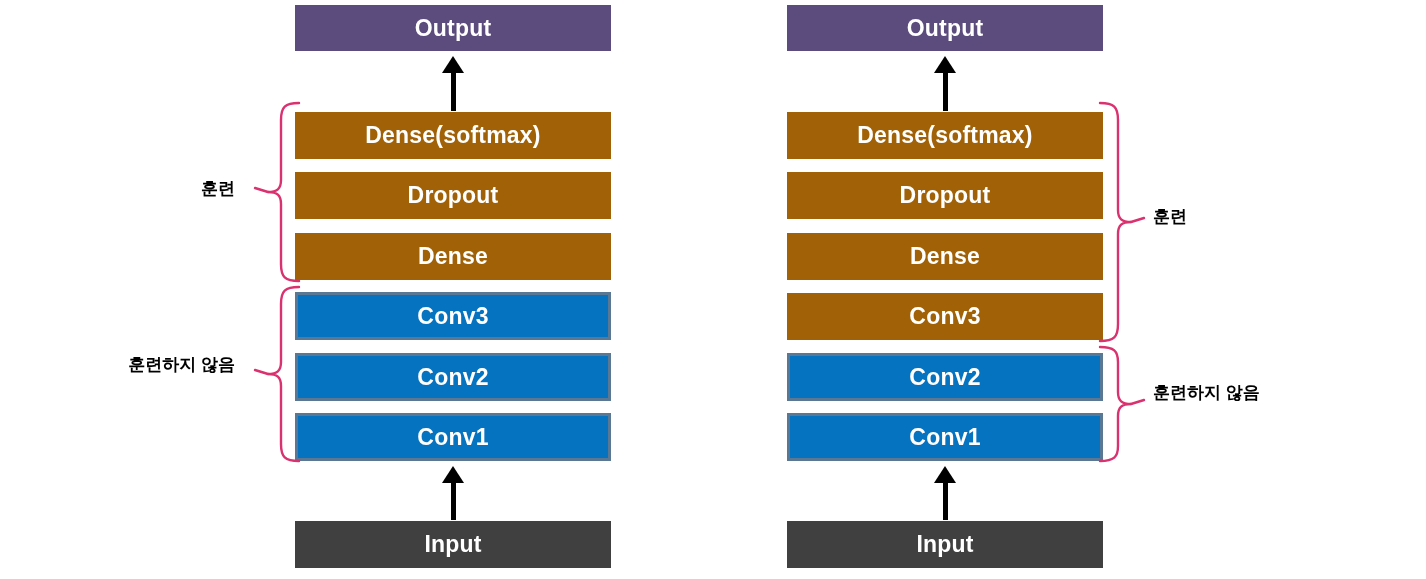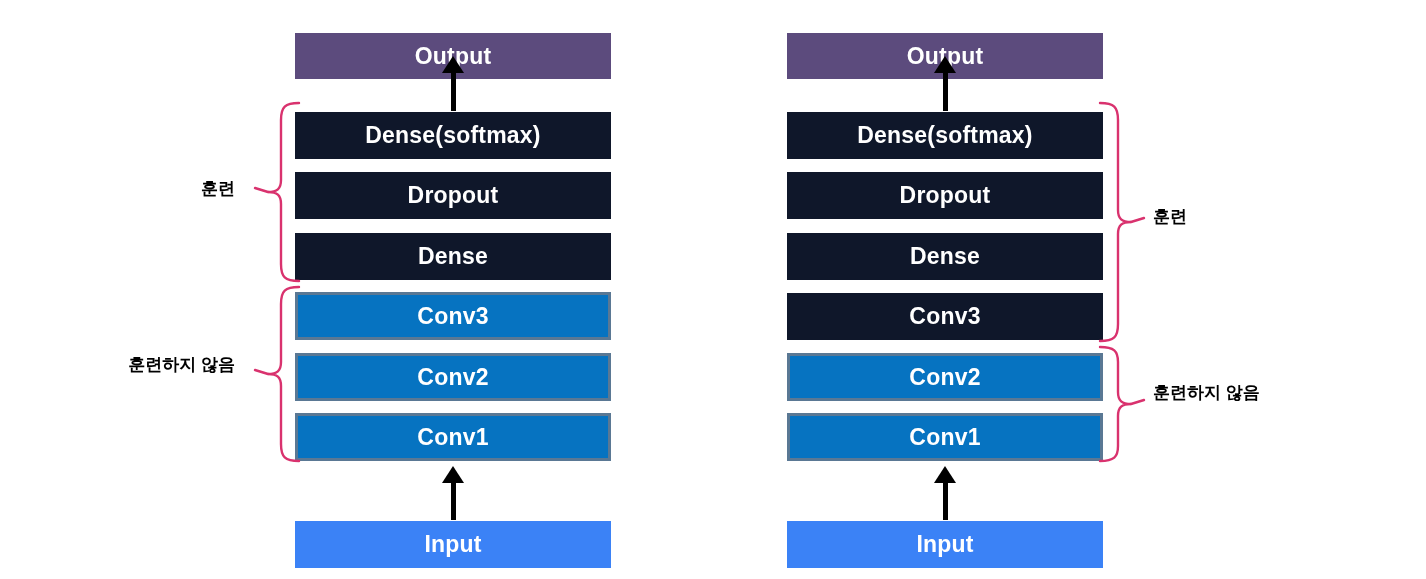--- a/index.html
+++ b/index.html
@@ -28,24 +28,24 @@
     display: flex;
     align-items: center;
     justify-content: center;
     color: #ffffff;
     font-weight: bold;
     font-size: 23px;
     letter-spacing: 0.2px;
     line-height: 1;
     white-space: nowrap;
   }
-  .box-output   { background: #5C4B7D; margin-top: 28px; }
-  .box-train    { background: #0f172a; }
+  .box-output   { background: #5C4B7D; }
+  .box-train    { background: #a16207; }
   .box-frozen   { background: #0673C1; border: 3px solid #5A7894; }
-  .box-input    { background: #3b82f6; }
+  .box-input    { background: #404040; }
 
   
   .arrow {
     position: absolute;
     width: 22px;
   }
   .arrow .shaft {
     position: absolute;
     left: 9px;
     width: 5px;

